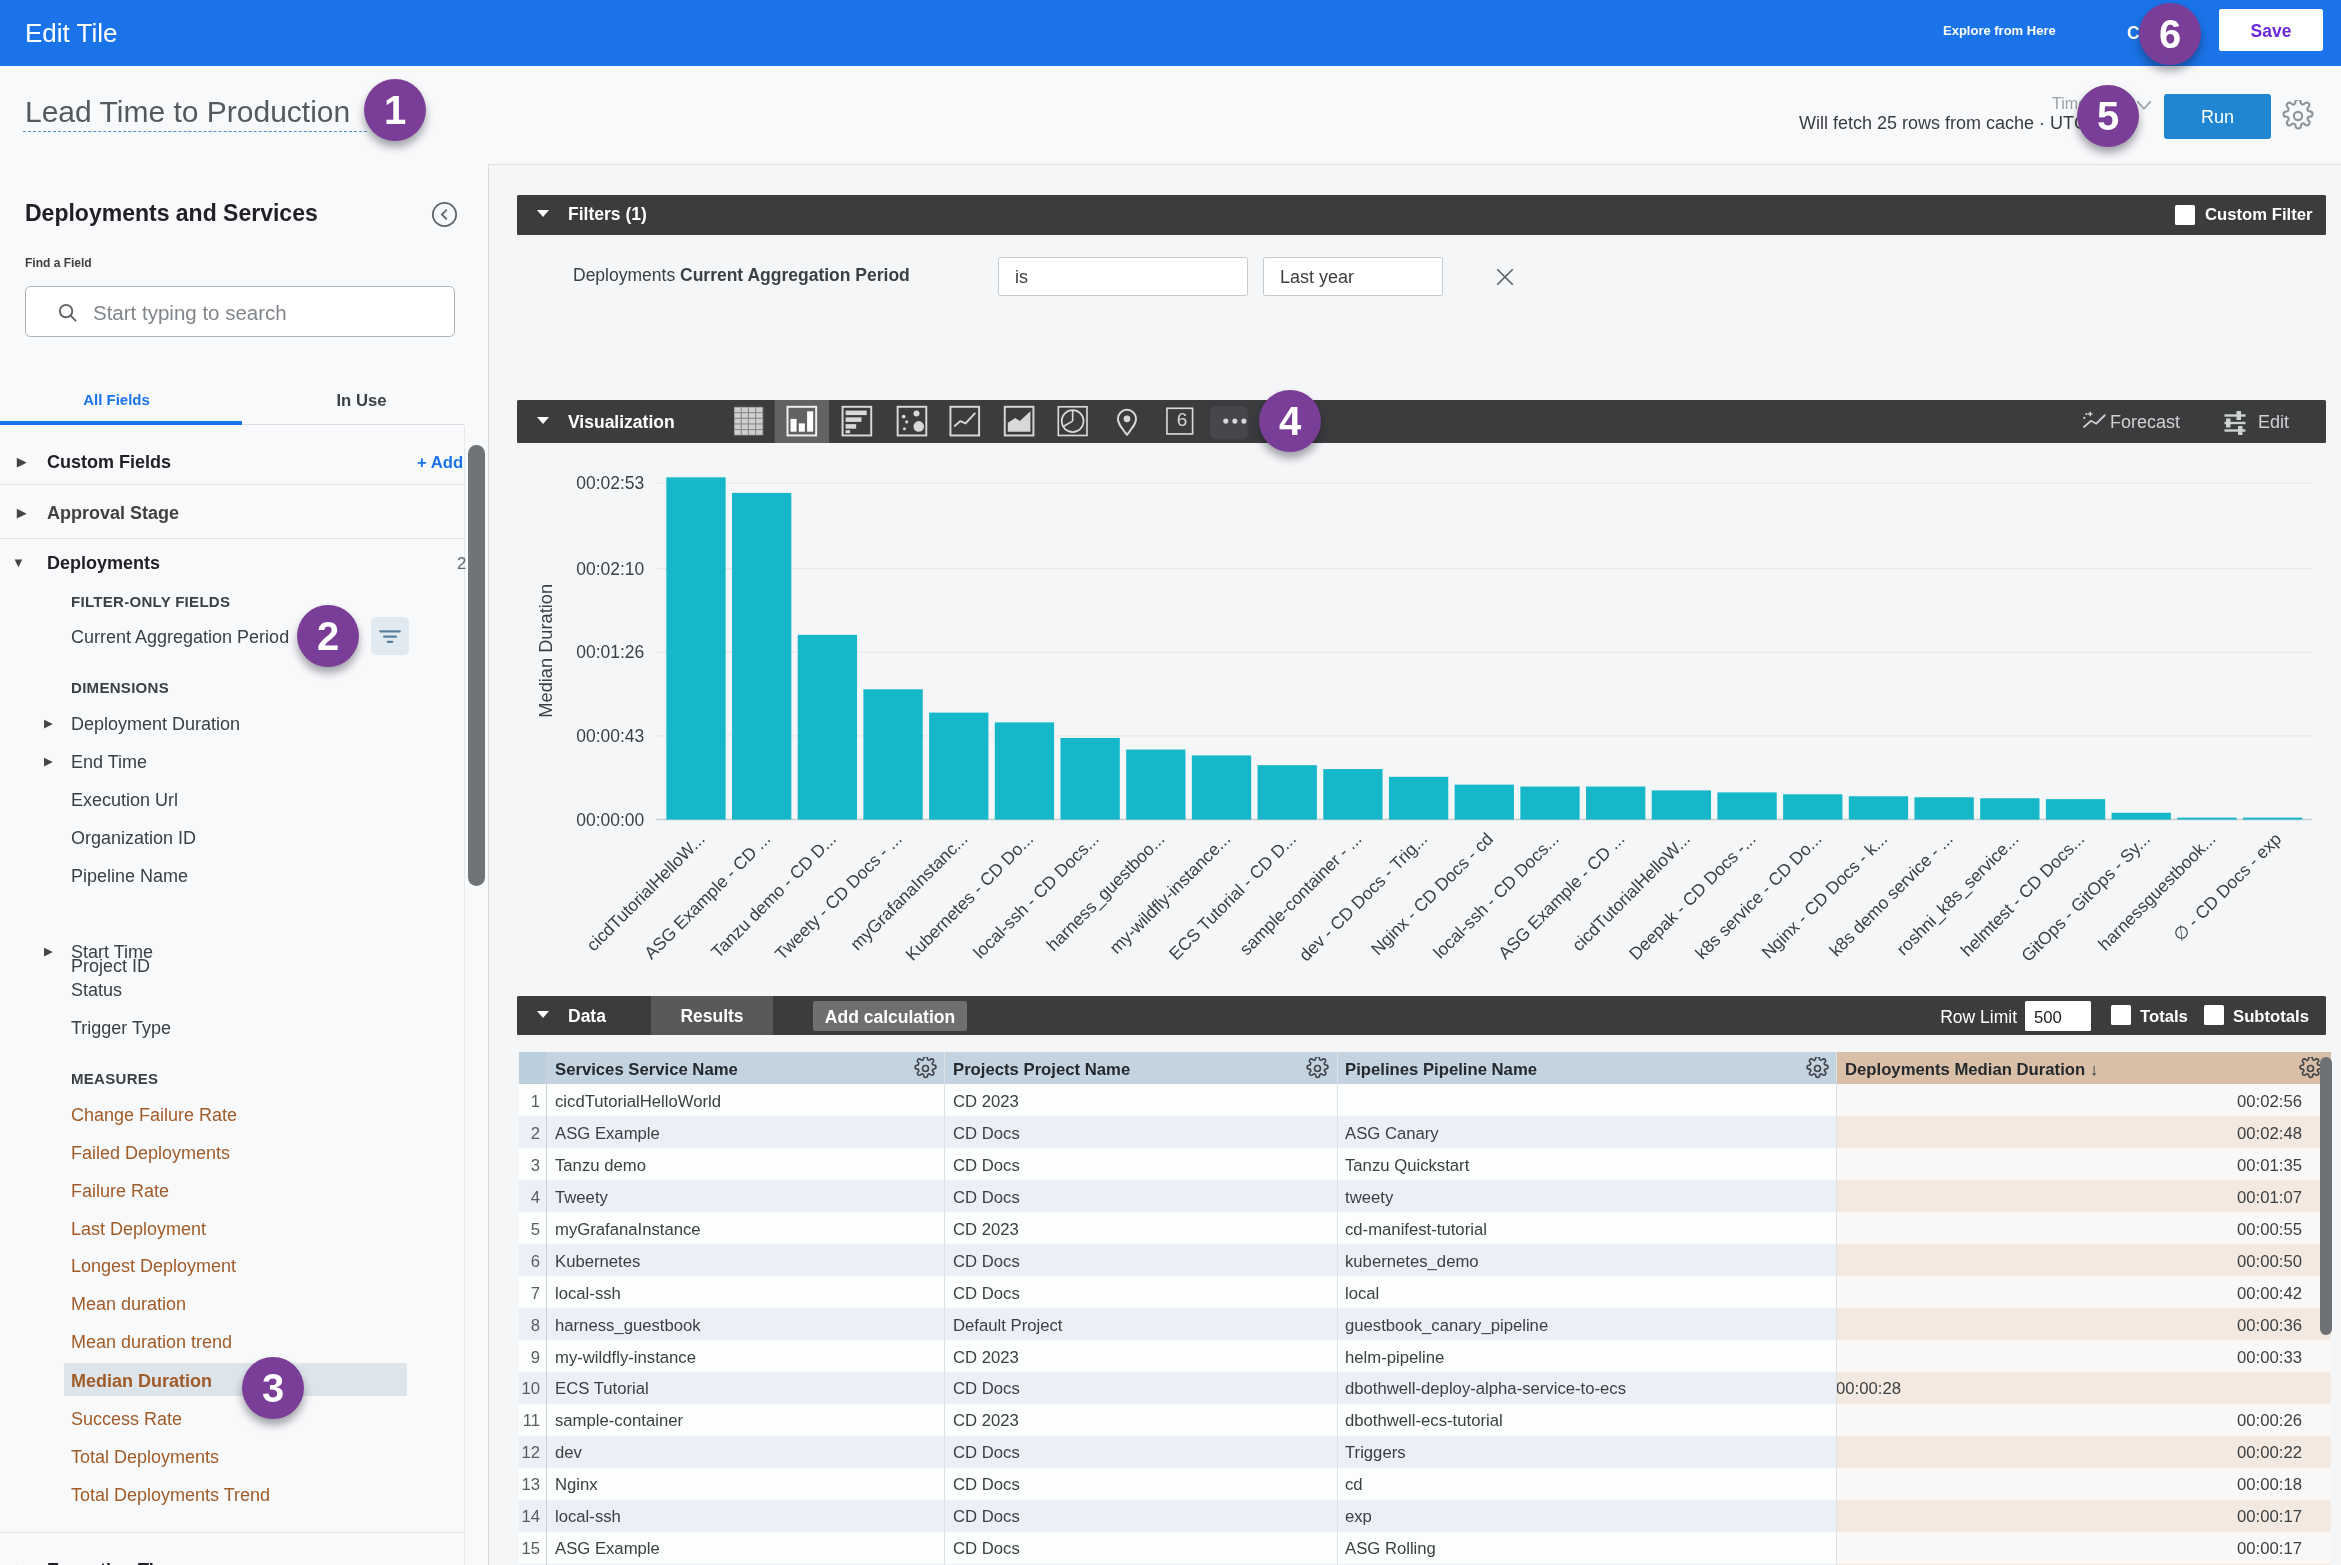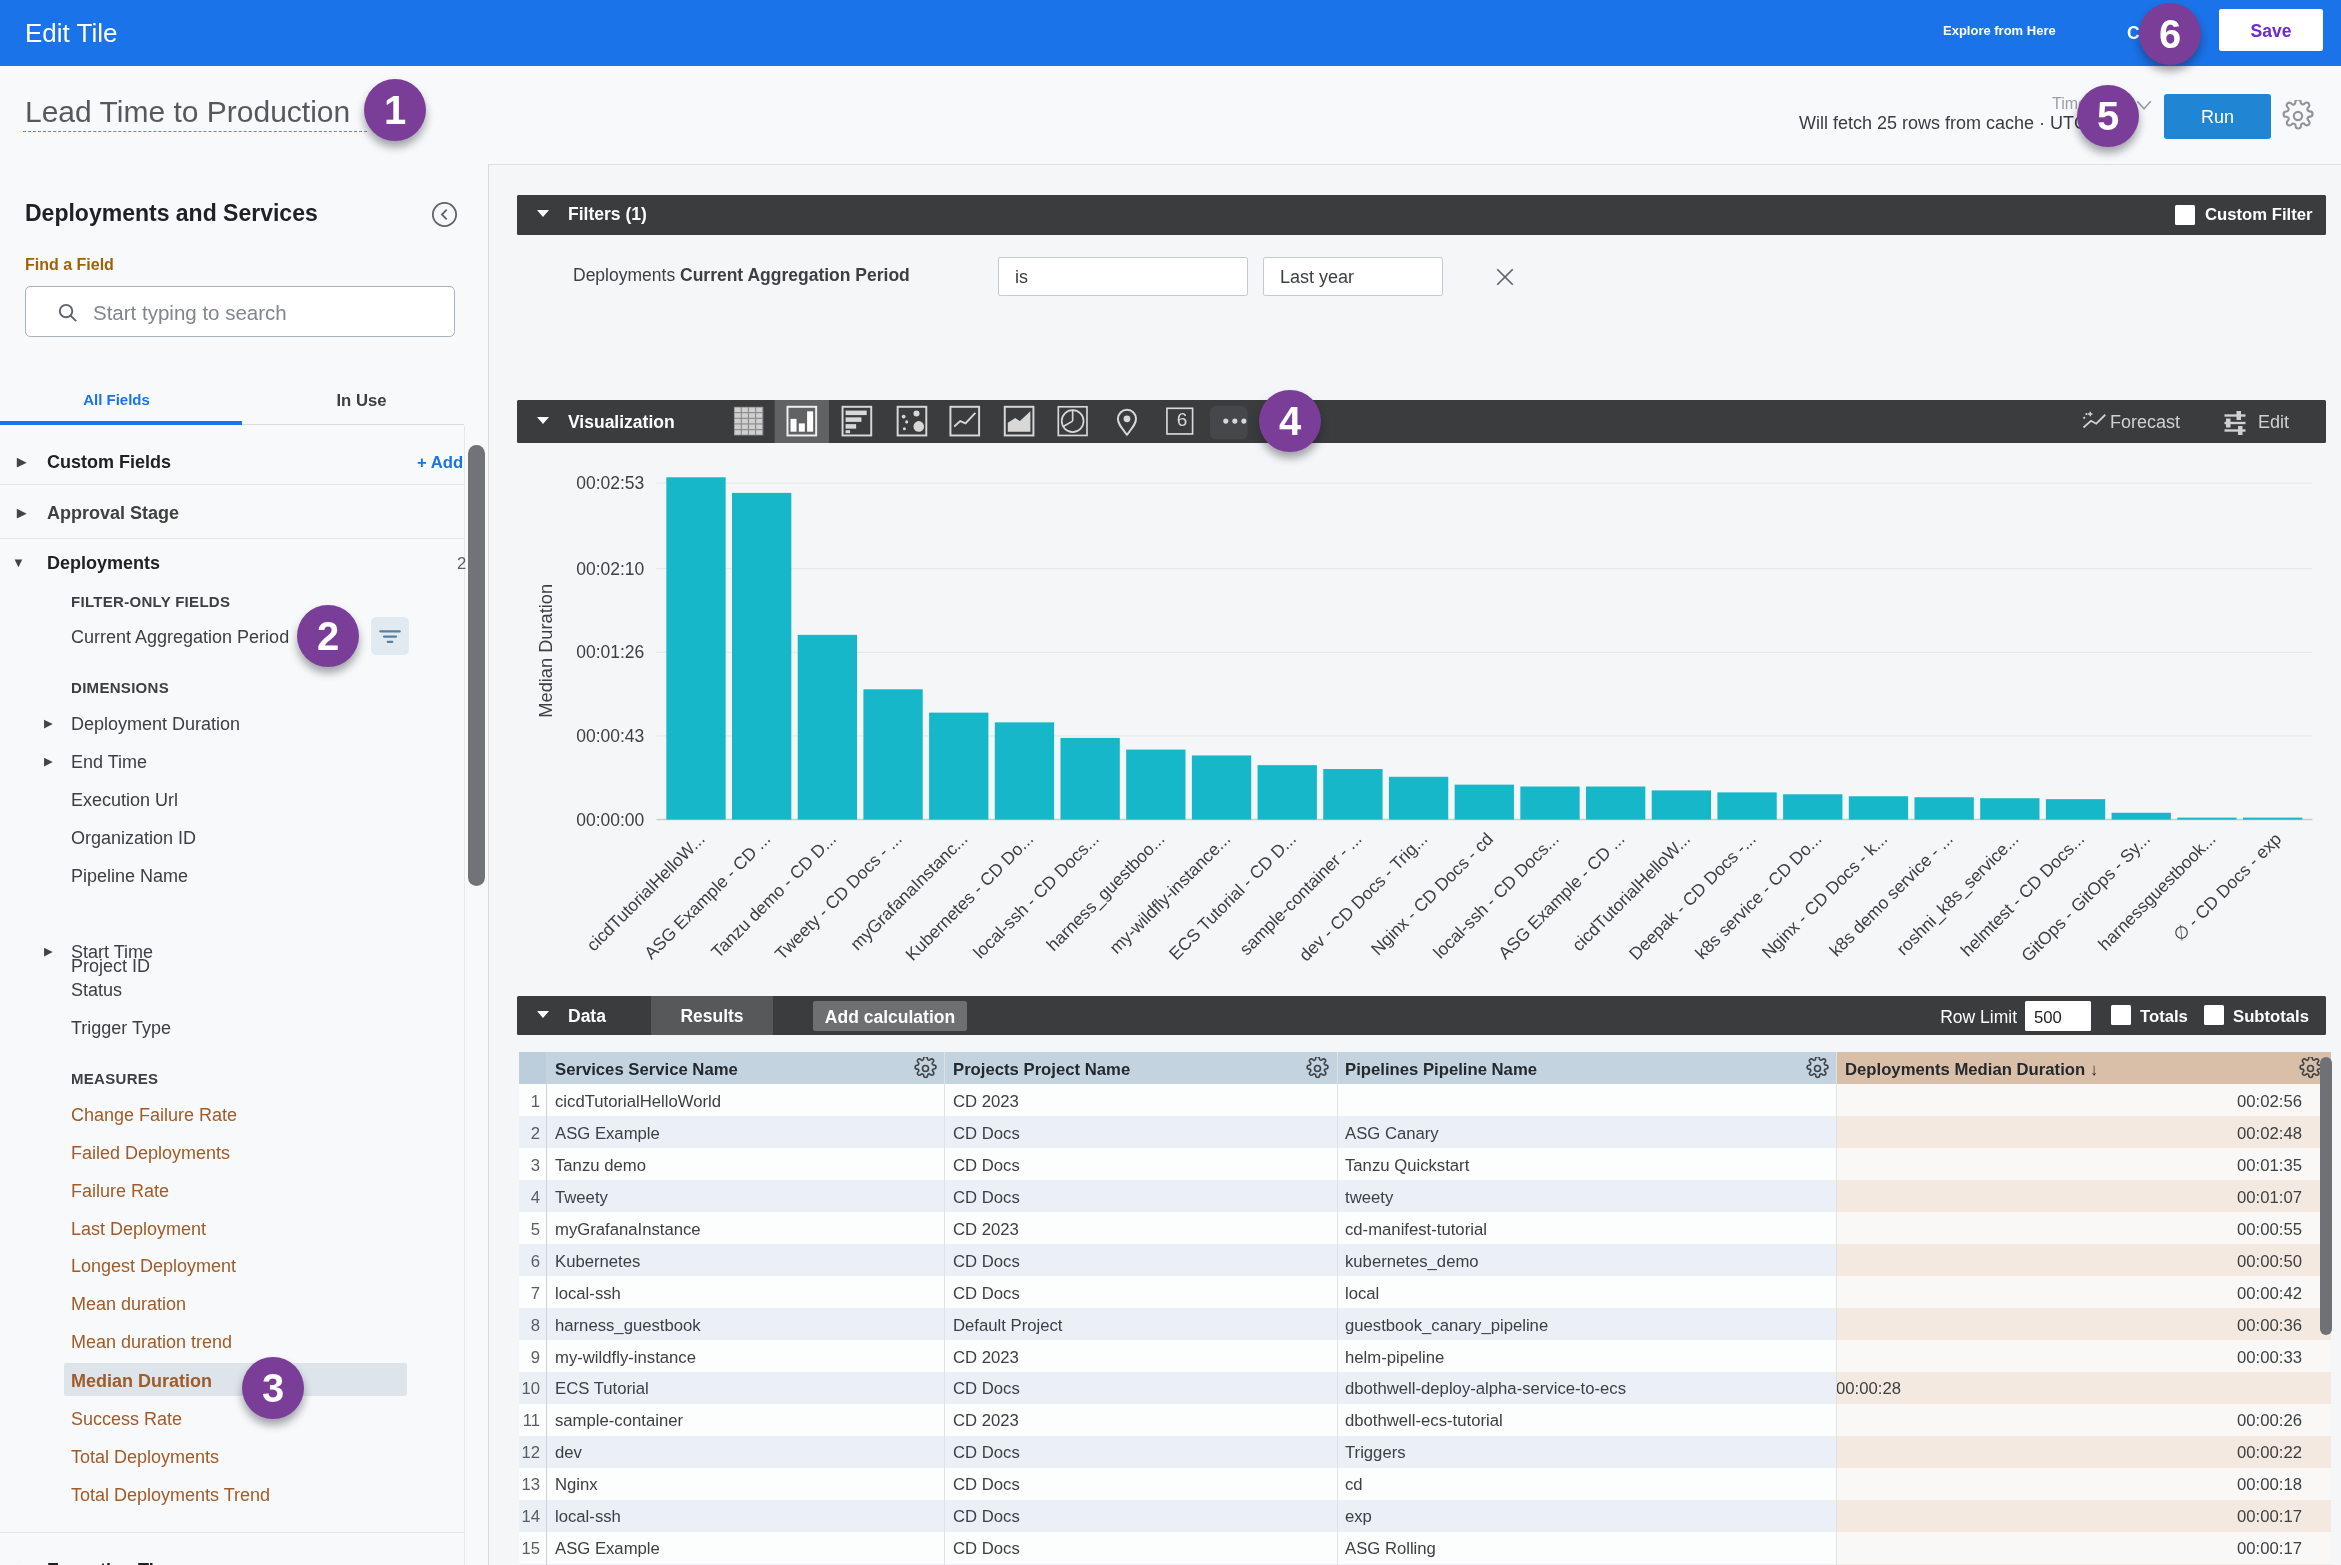--- a/index.html
+++ b/index.html
@@ -48,21 +48,21 @@
 
   <div class="abs" id="sidebar" style="left:0;top:164px;width:488px;height:1402px;background:#f8f9fa;border-right:0.8px solid #d8dadc;"></div>
   <div class="abs" style="left:464px;top:426px;width:0.8px;height:1140px;background:#e6e8ea;"></div>
   <div class="abs" style="left:468px;top:445px;width:16.7px;height:441px;background:#707478;border-radius:8.4px;z-index:5;"></div>
 
   <div class="abs bold" style="left:25px;top:200px;font-size:23px;color:#202124;">Deployments and Services</div>
   <svg class="abs" style="left:431px;top:201px;" width="27" height="27" viewBox="0 0 36 36" fill="none" stroke="#5f6368" stroke-width="2.4">
     <circle cx="18" cy="18" r="15.5"></circle>
       <path d="M21 11.5 L14.5 18 L21 24.5"></path>
   </svg>
-  <div class="abs bold" style="left:25px;top:256px;font-size:16px;color:#a16207;">Find a Field</div>
+  <div class="abs bold" style="left:25px;top:256px;font-size:12px;color:#404040;">Find a Field</div>
   <div class="abs" style="left:25px;top:286px;width:430px;height:51px;background:#fff;border:1.5px solid #a8b2ba;border-radius:5.3px;box-sizing:border-box;"></div>
   <svg class="abs" style="left:56px;top:301px;" width="23" height="23" viewBox="0 0 24 24" fill="none" stroke="#5f6368" stroke-width="2">
     <circle cx="10.5" cy="10.5" r="6.5"></circle>
       <path d="M15.2 15.2 L21 21"></path>
   </svg>
   <div class="abs" style="left:93px;top:301px;font-size:20.5px;color:#80868b;">Start typing to search</div>
 
   <div class="abs bold" style="left:0;top:391px;width:233px;text-align:center;font-size:15px;color:#1a73e8;">All Fields</div>
   <div class="abs bold" style="left:259px;top:391px;width:205px;text-align:center;font-size:16.7px;color:#3c4043;">In Use</div>
   <div class="abs" style="left:0;top:421px;width:242px;height:3.8px;background:#1a73e8;"></div>

